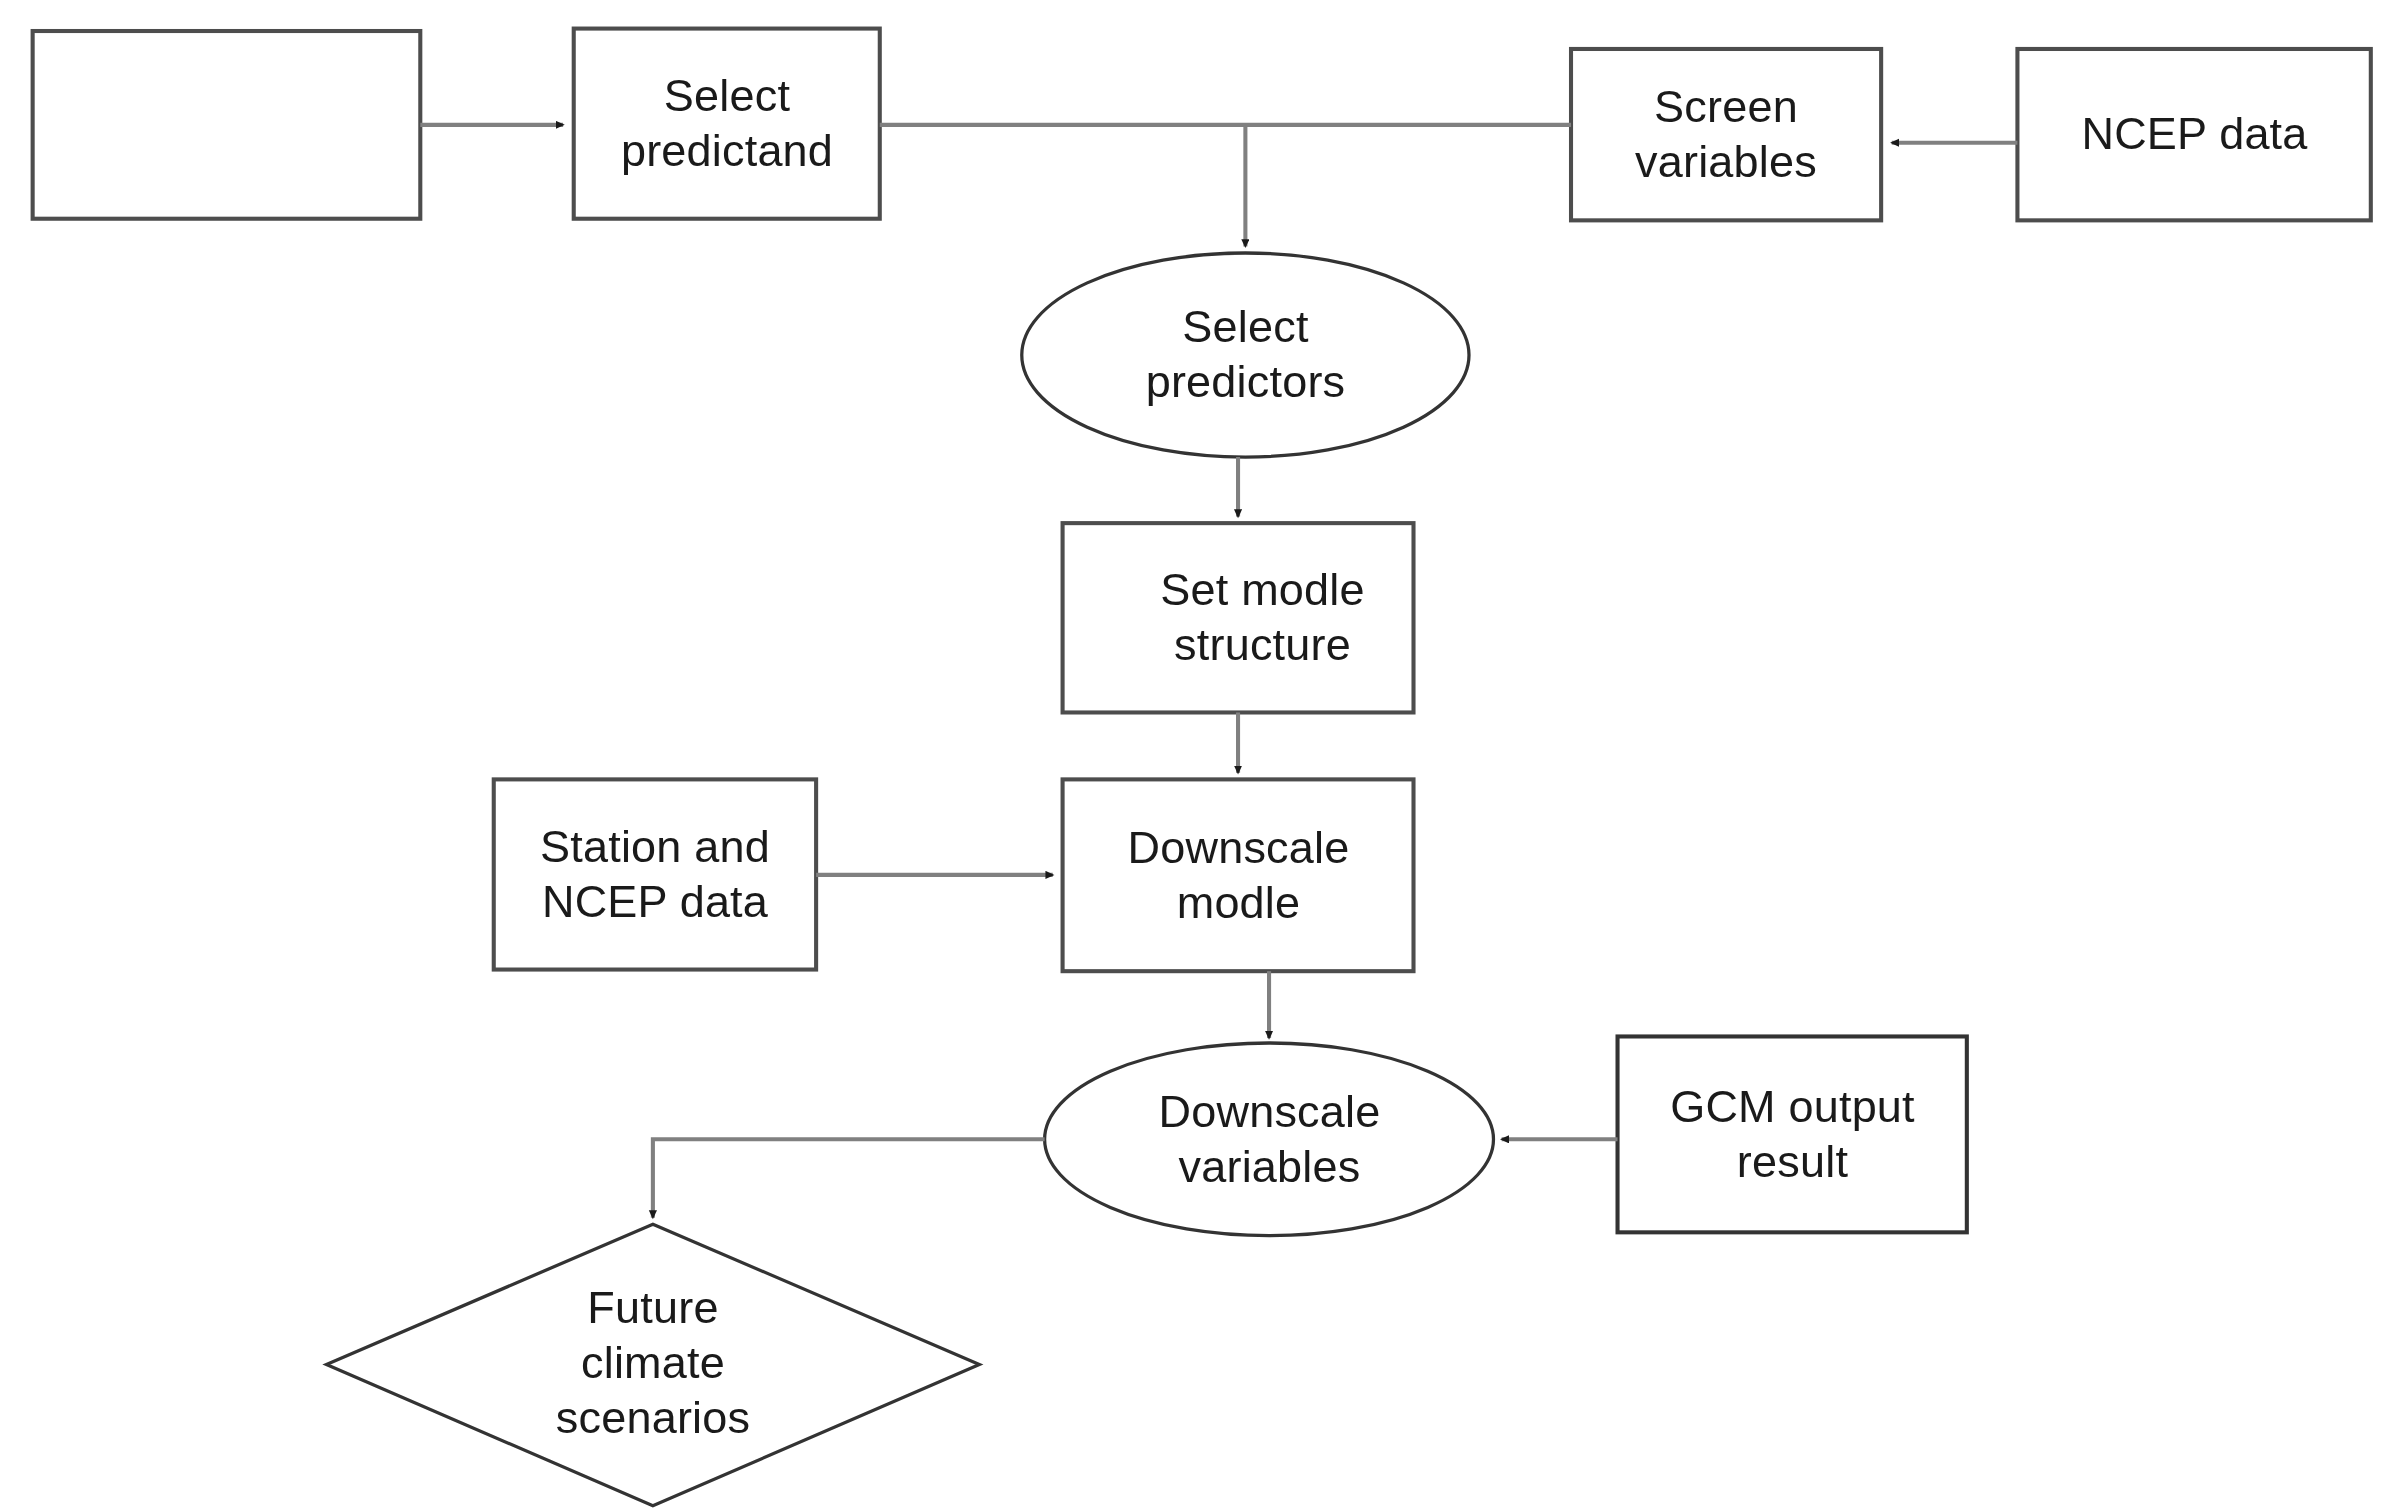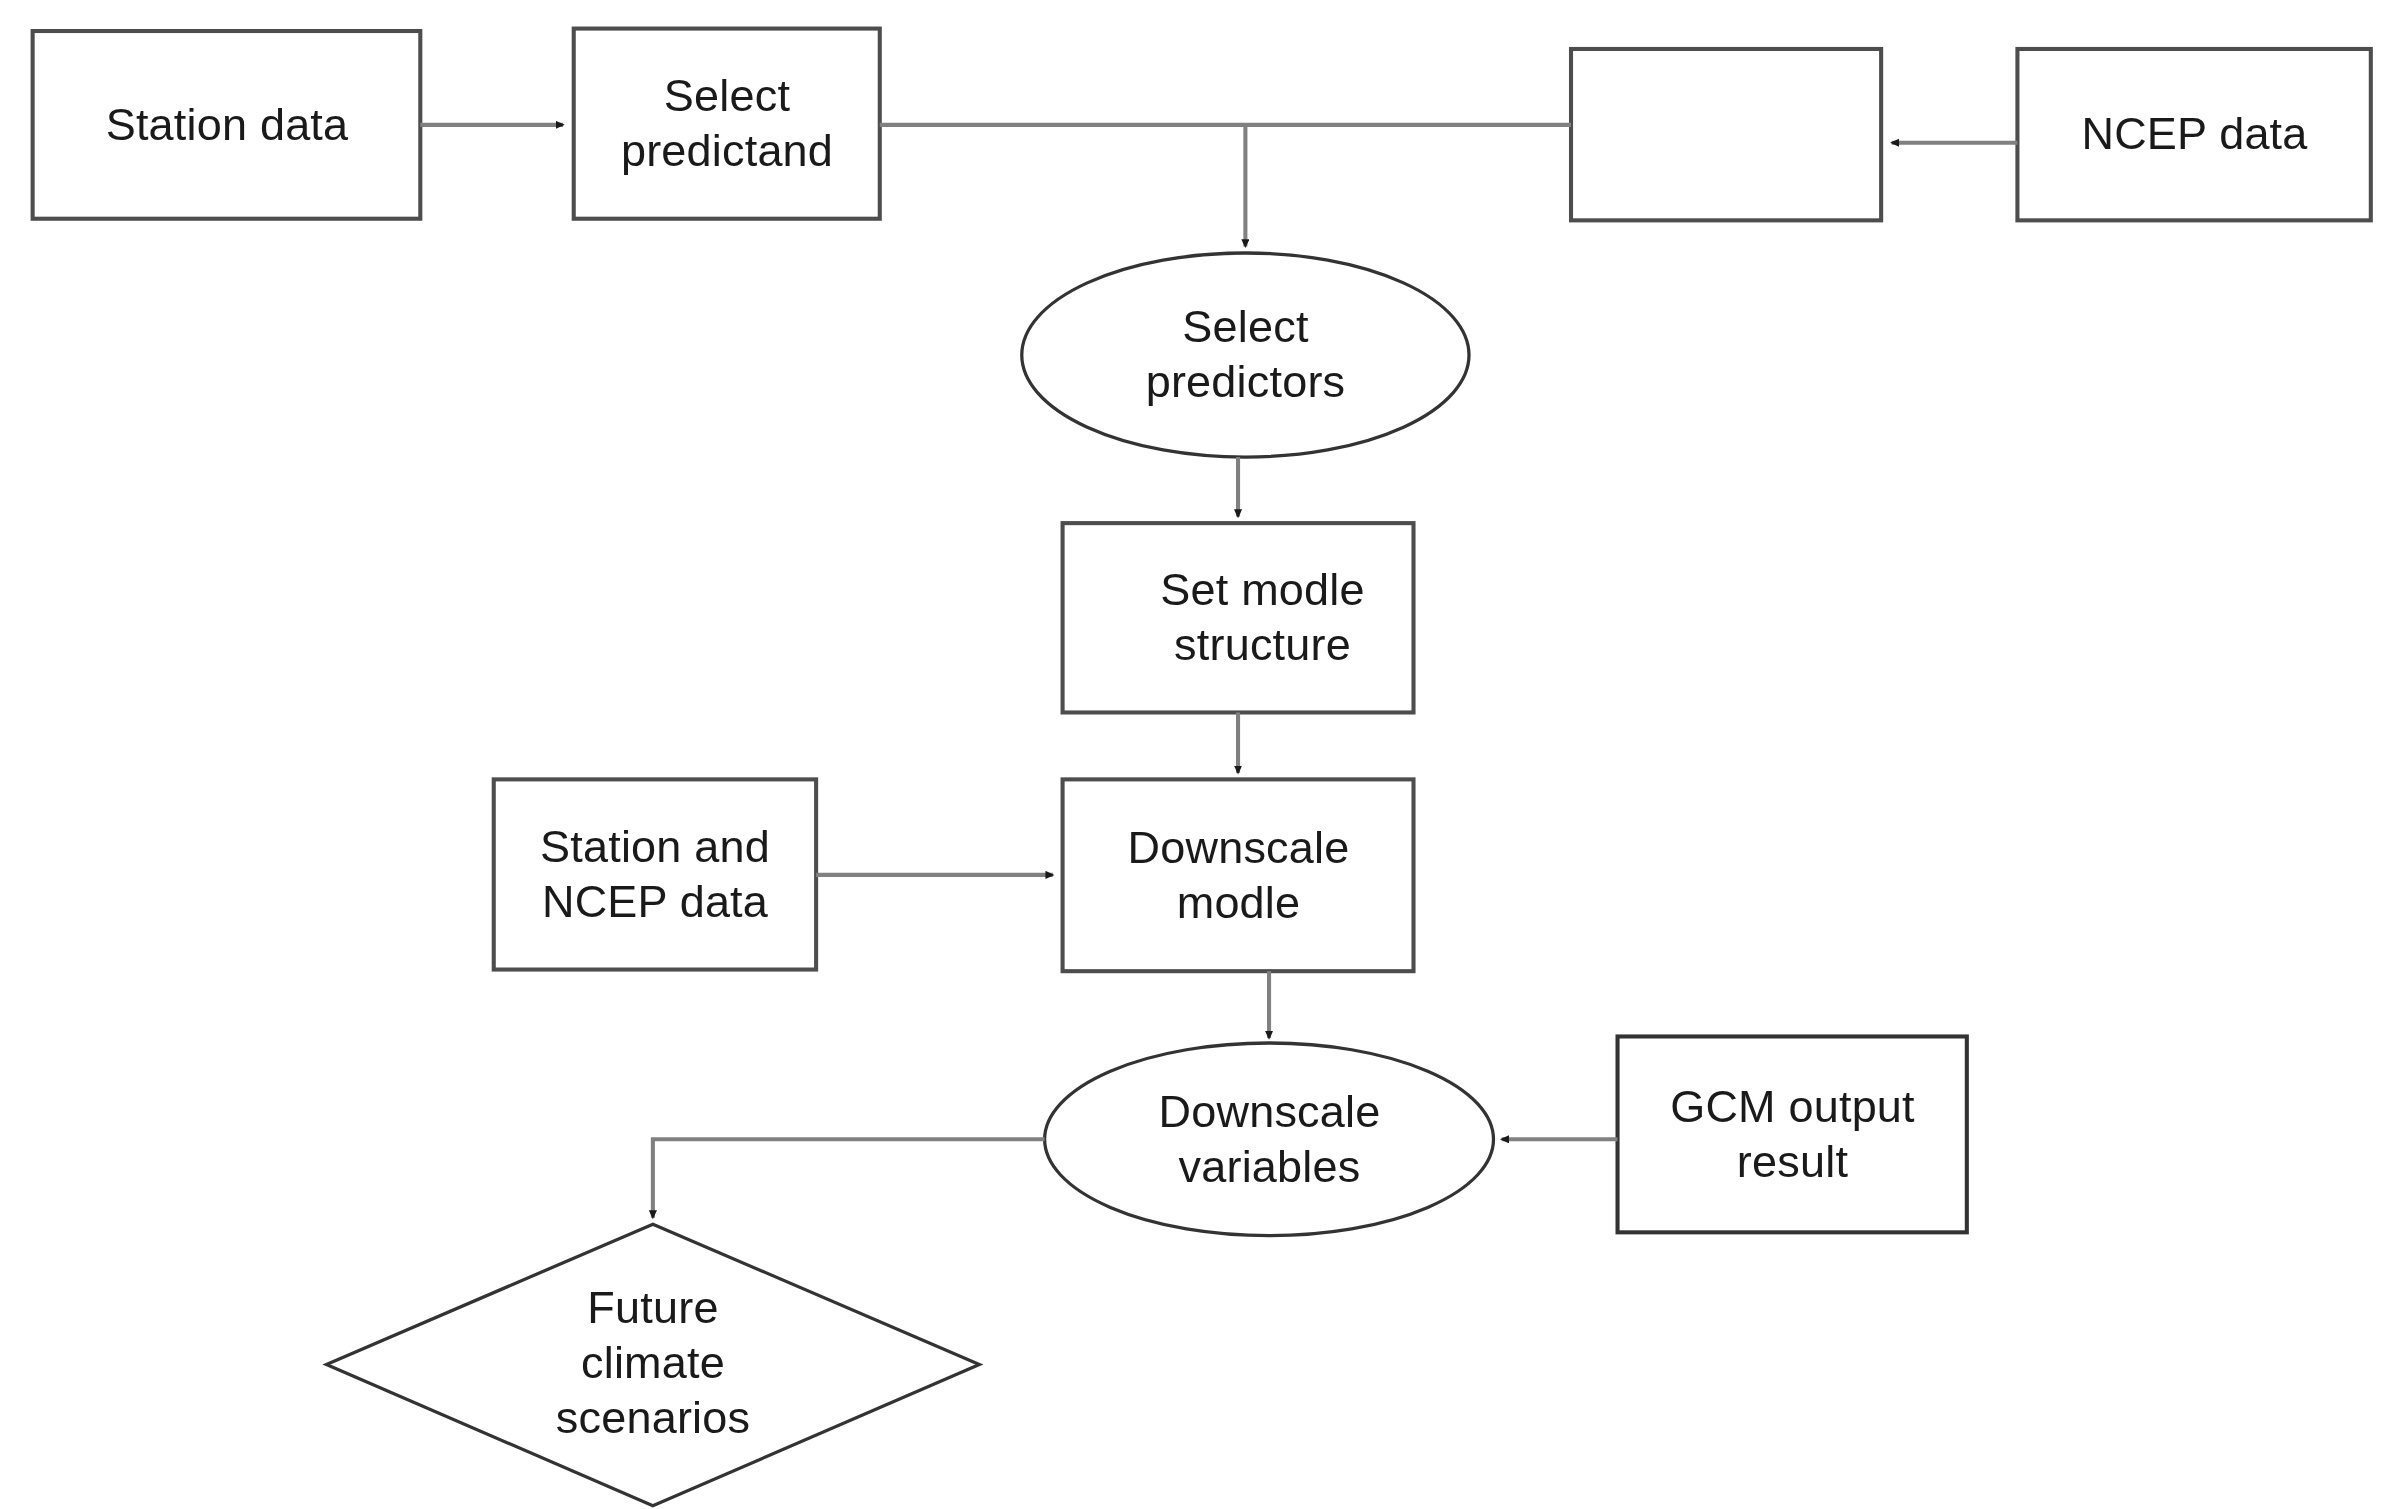--- a/index.html
+++ b/index.html
@@ -85,25 +85,26 @@
 
     <line x1="1000" y1="1072" x2="1290" y2="1072" stroke="#808080" stroke-width="5" marker-end="url(#arrowhead)"></line>
 
     <line x1="1555" y1="1190" x2="1555" y2="1272" stroke="#808080" stroke-width="5" marker-end="url(#arrowhead)"></line>
 
     <line x1="1982" y1="1396" x2="1840" y2="1396" stroke="#808080" stroke-width="5" marker-end="url(#arrowhead)"></line>
 
     <path d="M 1280 1396 L 800 1396 L 800 1492" fill="none" stroke="#808080" stroke-width="5" marker-end="url(#arrowhead)"></path>
   </svg>
 
-  <div class="node-label" style="left:33px; top:31px; width:388px; height:188px;">Station data</div>
 
   <div class="node-label" style="left:574px; top:28.6px; width:306px; height:190px;">Select
 predictand</div>
 
+  <div class="node-label" style="left:1571px; top:49px; width:310px; height:171px;">Screen
+variables</div>
 
   <div class="node-label" style="left:2018px; top:49px; width:353px; height:171px;">NCEP data</div>
 
   <div class="node-label" style="left:1022px; top:253px; width:447px; height:204px;">Select
 predictors</div>
 
   <div class="node-label" style="left:1087px; top:523px; width:351px; height:189px;">Set modle
 structure</div>
 
   <div class="node-label" style="left:494px; top:780px; width:322px; height:190px;">Station and

